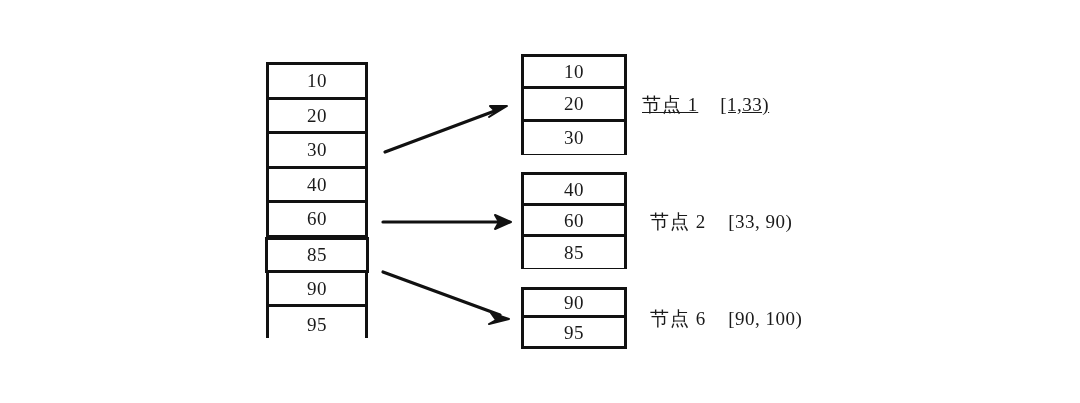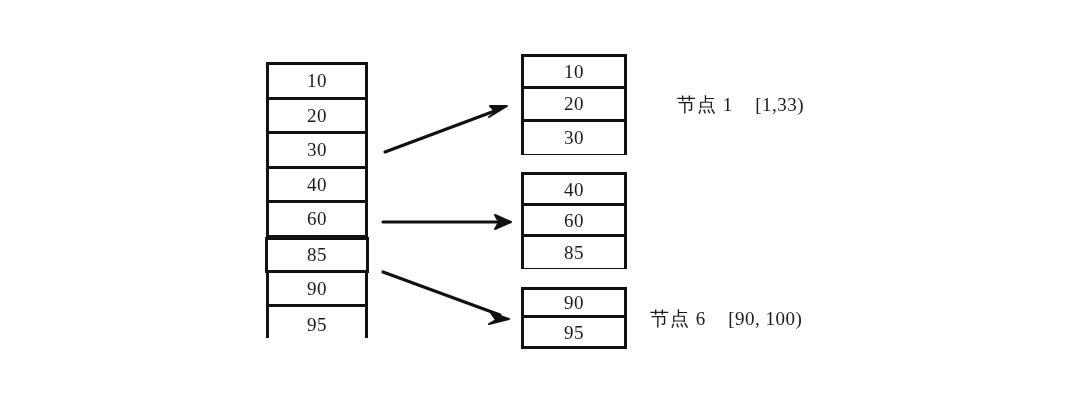--- a/index.html
+++ b/index.html
@@ -94,21 +94,21 @@
     color: #1a1a1a;
     font-family: "Liberation Serif", "DejaVu Serif", serif;
   }
   .node-label .label-name {
     letter-spacing: 1px;
   }
   .node-label .label-range {
     margin-left: 22px;
     letter-spacing: 0.5px;
   }
-  #node-label-1 { left: 677px; top: 95px; }
+  #node-label-1 { left: 642px; top: 95px; text-decoration: underline; }
   #node-label-2 { left: 650px; top: 212px; }
   #node-label-3 { left: 650px; top: 309px; }
 
   
   #arrow-layer {
     position: absolute;
     left: 0;
     top: 0;
     width: 1080px;
     height: 403px;
@@ -156,20 +156,23 @@
   </div>
   <div class="node-label" id="node-label-1">
     <span class="label-name">节点 1</span><span class="label-range">[1,33)</span>
   </div>
 
   <div class="col node-col" id="node-column-2">
     <div class="cell">40</div>
     <div class="cell">60</div>
     <div class="cell">85</div>
   </div>
+  <div class="node-label" id="node-label-2">
+    <span class="label-name">节点 2</span><span class="label-range">[33, 90)</span>
+  </div>
 
   <div class="col node-col" id="node-column-3">
     <div class="cell">90</div>
     <div class="cell">95</div>
   </div>
   <div class="node-label" id="node-label-3">
     <span class="label-name">节点 6</span><span class="label-range">[90, 100)</span>
   </div>
 
 </div>

